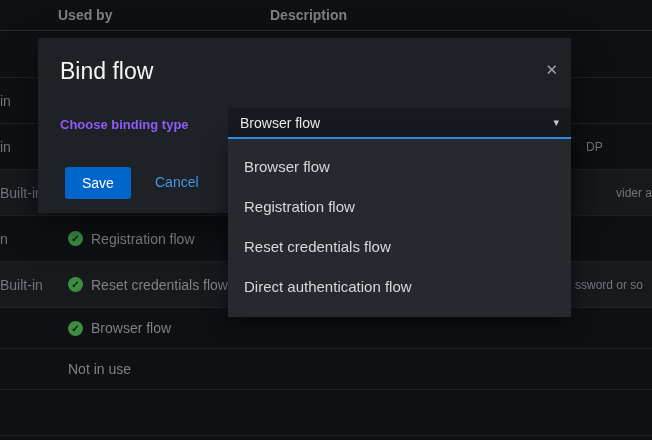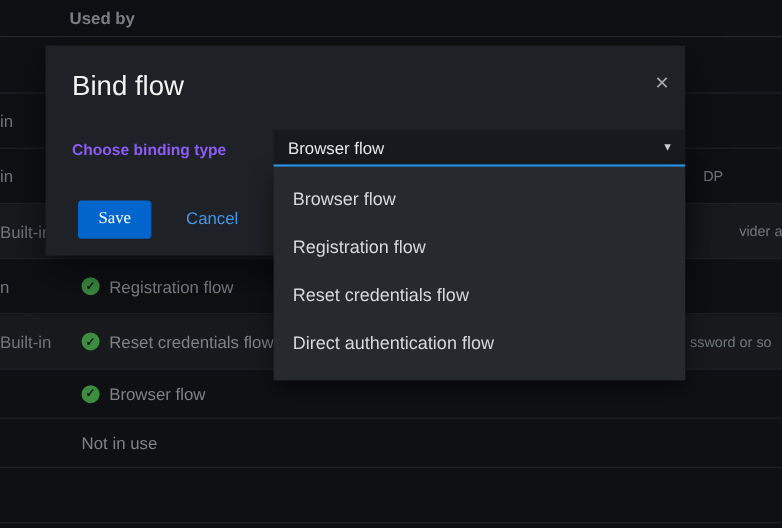--- a/index.html
+++ b/index.html
@@ -49,21 +49,21 @@
            background:#1e2125; box-shadow:0 12px 32px rgba(0,0,0,.55); z-index:10; }
   .modal-title { position:absolute; left:22px; top:20px; font-size:23px;
                  font-weight:normal; color:#f4f4f4; }
   .modal-close { position:absolute; right:13px; top:24px; background:none; border:none;
                  font-size:15px; color:#a2a5a8; cursor:pointer; line-height:1;
                  font-family:inherit; }
   .field-label { position:absolute; left:22px; top:79px; font-size:13px;
                  font-weight:bold; color:#8b5cf6; }
   .btn-save { position:absolute; left:27px; top:129px; background:#0066cc; color:#fff;
               border:none; border-radius:3px; font-size:14px; padding:8px 17px;
-              cursor:pointer; font-family:Liberation Serif, serif; }
+              cursor:pointer; font-family:Liberation Sans, sans-serif; }
   .btn-cancel { position:absolute; left:117px; top:136px; background:none; border:none;
                 color:#4196e8; font-size:14px; cursor:pointer; font-family:inherit; }
 
   
   .select-toggle { position:absolute; left:228px; top:108px; width:343px; height:31px;
                    background:#16191d; border:none; border-bottom:2px solid #2b9af3;
                    z-index:20; display:flex; align-items:center;
                    justify-content:space-between; padding:0 12px; cursor:pointer;
                    font-family:inherit; }
   .select-value { font-size:14px; color:#e8e9ea; }
@@ -72,20 +72,21 @@
   .menu { position:absolute; left:228px; top:139px; width:343px; background:#26292e;
           padding:8px 0 10px; z-index:30; box-shadow:0 8px 18px rgba(0,0,0,.5); }
   .menu-item { height:40px; line-height:40px; padding-left:16px; font-size:15px;
                color:#d6d8da; cursor:pointer; }
 </style>
 </head>
 <body>
 
 <div class="bg-header">
   <span class="col-usedby">Used by</span>
+  <span class="col-desc">Description</span>
 </div>
 
 <div class="row r0"></div>
 
 <div class="row r1">
   <span class="cell-left">in</span>
 </div>
 
 <div class="row r2">
   <span class="cell-left">in</span>

